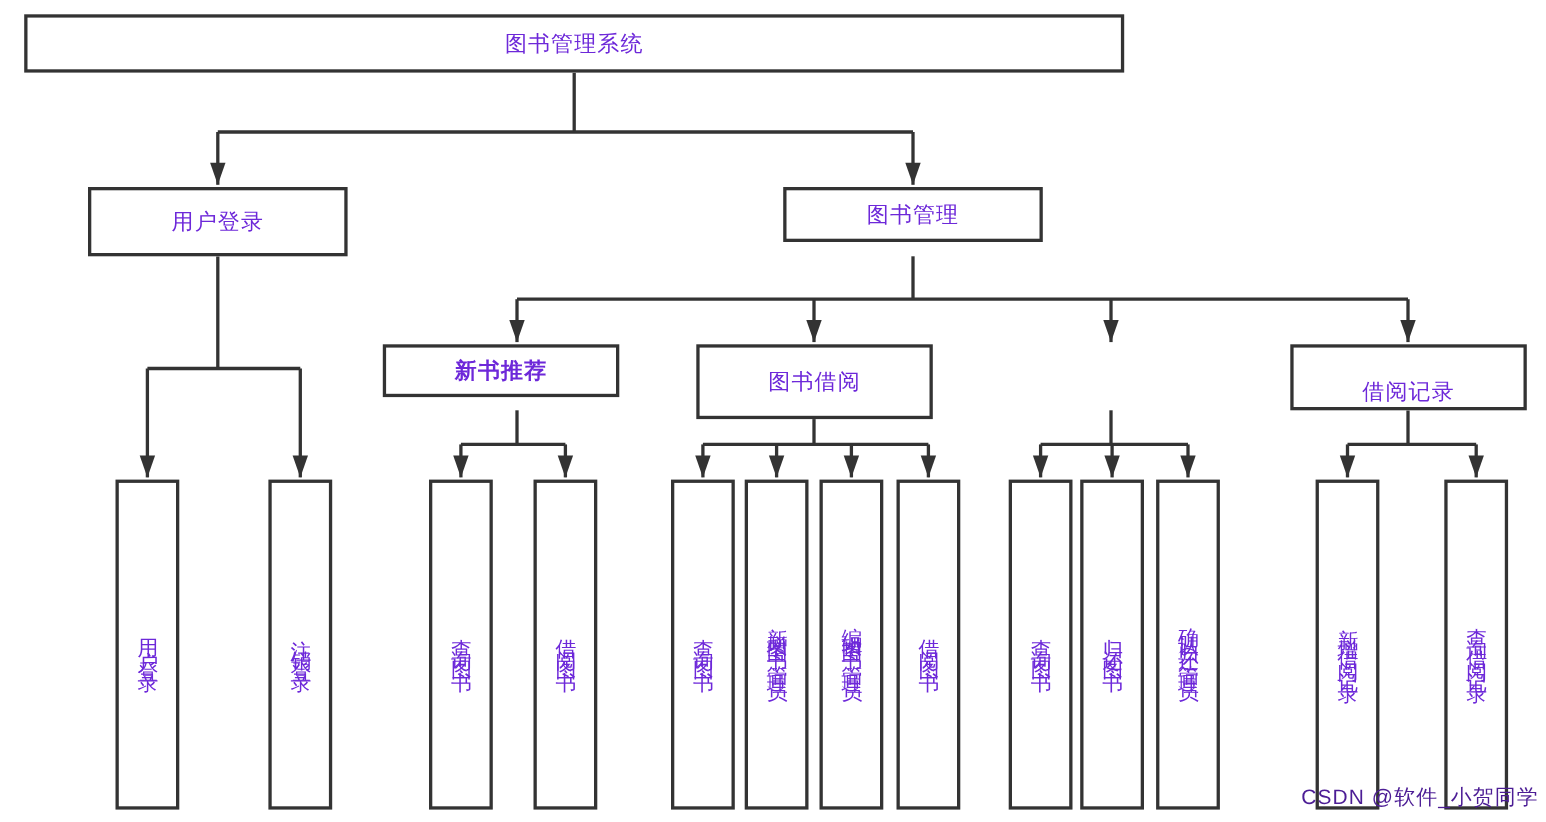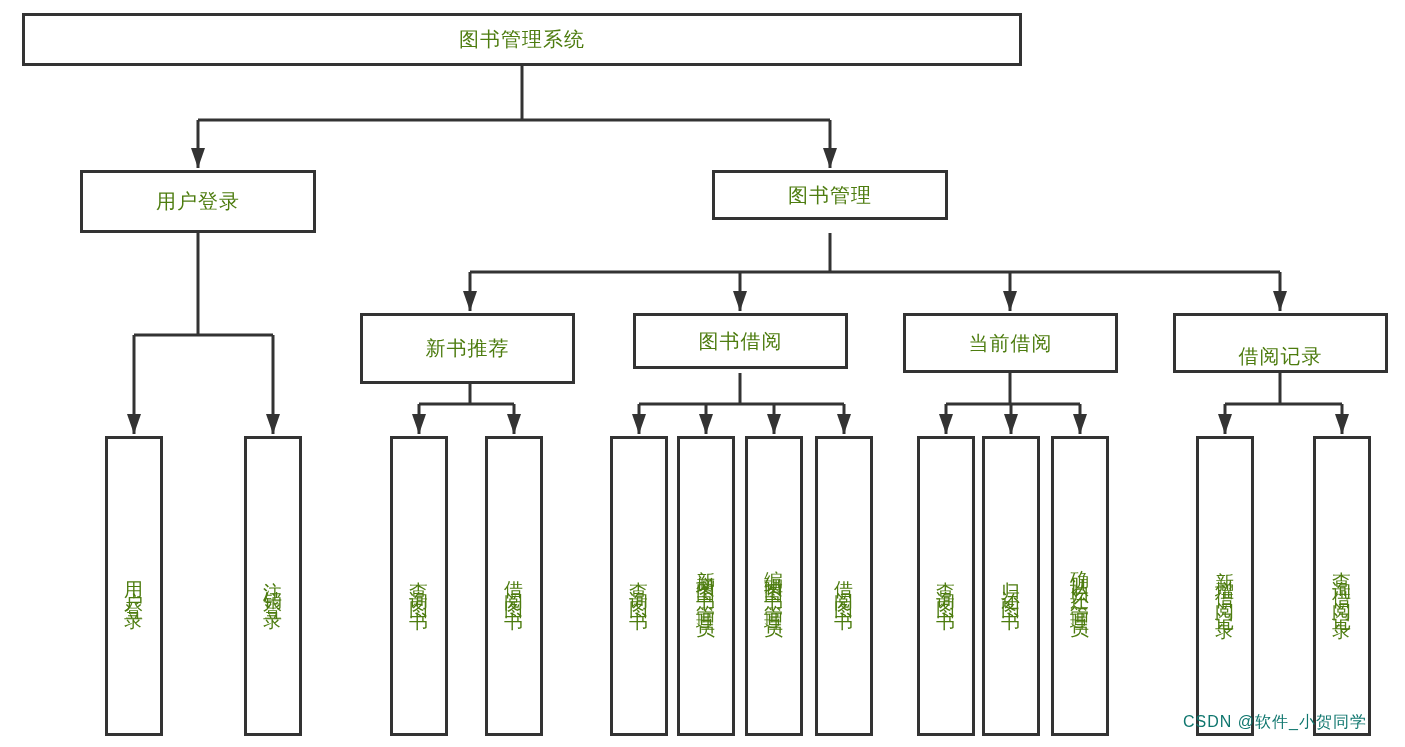--- a/index.html
+++ b/index.html
@@ -19,40 +19,40 @@
     position: absolute;
     left: 0;
     top: 0;
     z-index: 1;
   }
   .box {
     position: absolute;
     box-sizing: border-box;
     border: 3px solid #333333;
     background: #ffffff;
-    color: #4d7c0f;
+    color: #6d28d9;
     display: flex;
     align-items: center;
     justify-content: center;
     z-index: 2;
   }
   .hbox { font-size: 20px; letter-spacing: 1px; }
   .vbox { font-size: 19px; }
   .vbox .vtext {
     writing-mode: vertical-rl;
     letter-spacing: 10px;
     line-height: 1;
   }
   .vbox.long .vtext { letter-spacing: 7px; }
   #watermark {
     position: absolute;
     left: 1183px;
     top: 712px;
-    font-size: 16px;
-    color: #0f766e;
+    font-size: 19px;
+    color: #4c1d95;
     white-space: nowrap;
     z-index: 5;
     letter-spacing: 1px;
   }
 </style>
 </head>
 <body>
 
 <div id="canvas">
 
@@ -110,28 +110,25 @@
     <span>图书管理系统</span>
   </div>
 
   <div class="box hbox" style="left:80px; top:170px; width:236px; height:63px;">
     <span>用户登录</span>
   </div>
   <div class="box hbox" style="left:712px; top:170px; width:236px; height:50px;">
     <span>图书管理</span>
   </div>
 
-  <div class="box hbox" style="left:360px; top:313px; width:215px; height:71px;">
+  <div class="box hbox" style="left:348px; top:313px; width:215px; height:48px;font-weight:bold;">
     <span>新书推荐</span>
   </div>
-  <div class="box hbox" style="left:633px; top:313px; width:215px; height:56px;">
+  <div class="box hbox" style="left:633px; top:313px; width:215px; height:68px;">
     <span>图书借阅</span>
-  </div>
-  <div class="box hbox" style="left:903px; top:313px; width:215px; height:60px;">
-    <span>当前借阅</span>
   </div>
   <div class="box hbox" style="left:1173px; top:313px; width:215px; height:60px;align-items:flex-end;">
     <span>借阅记录</span>
   </div>
 
   <div class="box vbox" style="left:105px; top:436px; width:58px; height:300px;">
     <span class="vtext">用户登录</span>
   </div>
   <div class="box vbox" style="left:244px; top:436px; width:58px; height:300px;">
     <span class="vtext">注销登录</span>

